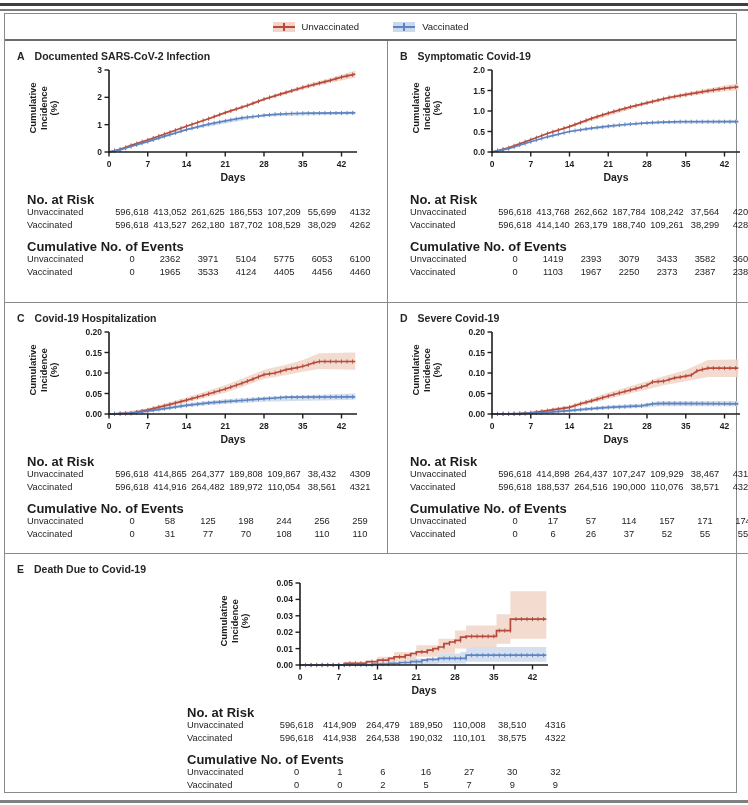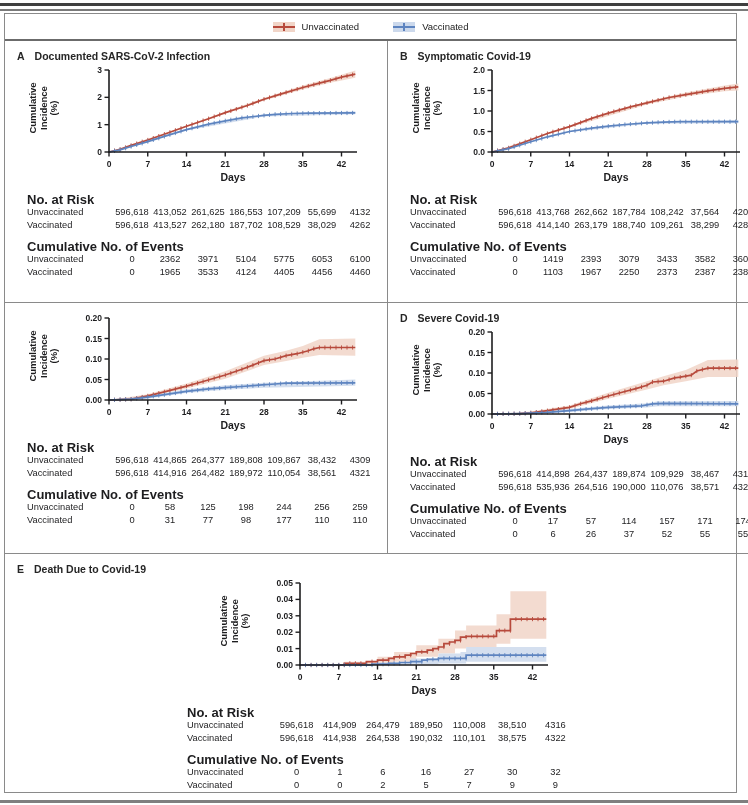--- a/index.html
+++ b/index.html
@@ -423,20 +423,21 @@
               <span class="num">1103</span>
               <span class="num">1967</span>
               <span class="num">2250</span>
               <span class="num">2373</span>
               <span class="num">2387</span>
               <span class="num">2389</span>
             </div>
           </div>
         </section>
         <section class="panel b-right b-bottom">
+          <div class="ptitle"><span class="plabel">C</span><span>Covid-19 Hospitalization</span></div>
           <div class="chart-wrap">
             <div class="ylab-box">
               <div class="ylab">
                 <div>Cumulative</div>
                 <div>Incidence</div>
                 <div>(%)</div>
               </div>
             </div>
             <svg width="300" height="120" viewBox="0 0 300 120" class="plot">
               <polygon points="48.0,88.0 86.8,82.3 125.5,71.6 164.3,59.3 203.0,43.7 225.1,38.8 241.8,33.9 258.4,27.3 294.3,26.5 294.3,43.7 258.4,42.9 241.8,45.8 225.1,49.1 203.0,53.1 164.3,66.7 125.5,76.5 86.8,85.1 48.0,88.0" fill="#f1d5c8" fill-opacity="0.85"></polygon>
@@ -598,22 +599,22 @@
               <span class="num">198</span>
               <span class="num">244</span>
               <span class="num">256</span>
               <span class="num">259</span>
             </div>
             <div class="trow">
               <span class="lab">Vaccinated</span>
               <span class="num">0</span>
               <span class="num">31</span>
               <span class="num">77</span>
-              <span class="num">98</span>
-              <span class="num">177</span>
+              <span class="num">70</span>
+              <span class="num">108</span>
               <span class="num">110</span>
               <span class="num">110</span>
             </div>
           </div>
         </section>
         <section class="panel b-bottom">
           <div class="ptitle"><span class="plabel">D</span><span>Severe Covid-19</span></div>
           <div class="chart-wrap">
             <div class="ylab-box">
               <div class="ylab">
@@ -750,29 +751,29 @@
               </g>
             </svg>
           </div>
           <div class="tables">
             <div class="tbl-header">No. at Risk</div>
             <div class="trow">
               <span class="lab">Unvaccinated</span>
               <span class="num">596,618</span>
               <span class="num">414,898</span>
               <span class="num">264,437</span>
-              <span class="num">189,874</span>
+              <span class="num">107,247</span>
               <span class="num">109,929</span>
               <span class="num">38,467</span>
               <span class="num">4310</span>
             </div>
             <div class="trow">
               <span class="lab">Vaccinated</span>
               <span class="num">596,618</span>
-              <span class="num">535,936</span>
+              <span class="num">188,537</span>
               <span class="num">264,516</span>
               <span class="num">190,000</span>
               <span class="num">110,076</span>
               <span class="num">38,571</span>
               <span class="num">4322</span>
             </div>
             <div class="tbl-gap"></div>
             <div class="tbl-header">Cumulative No. of Events</div>
             <div class="trow">
               <span class="lab">Unvaccinated</span>

